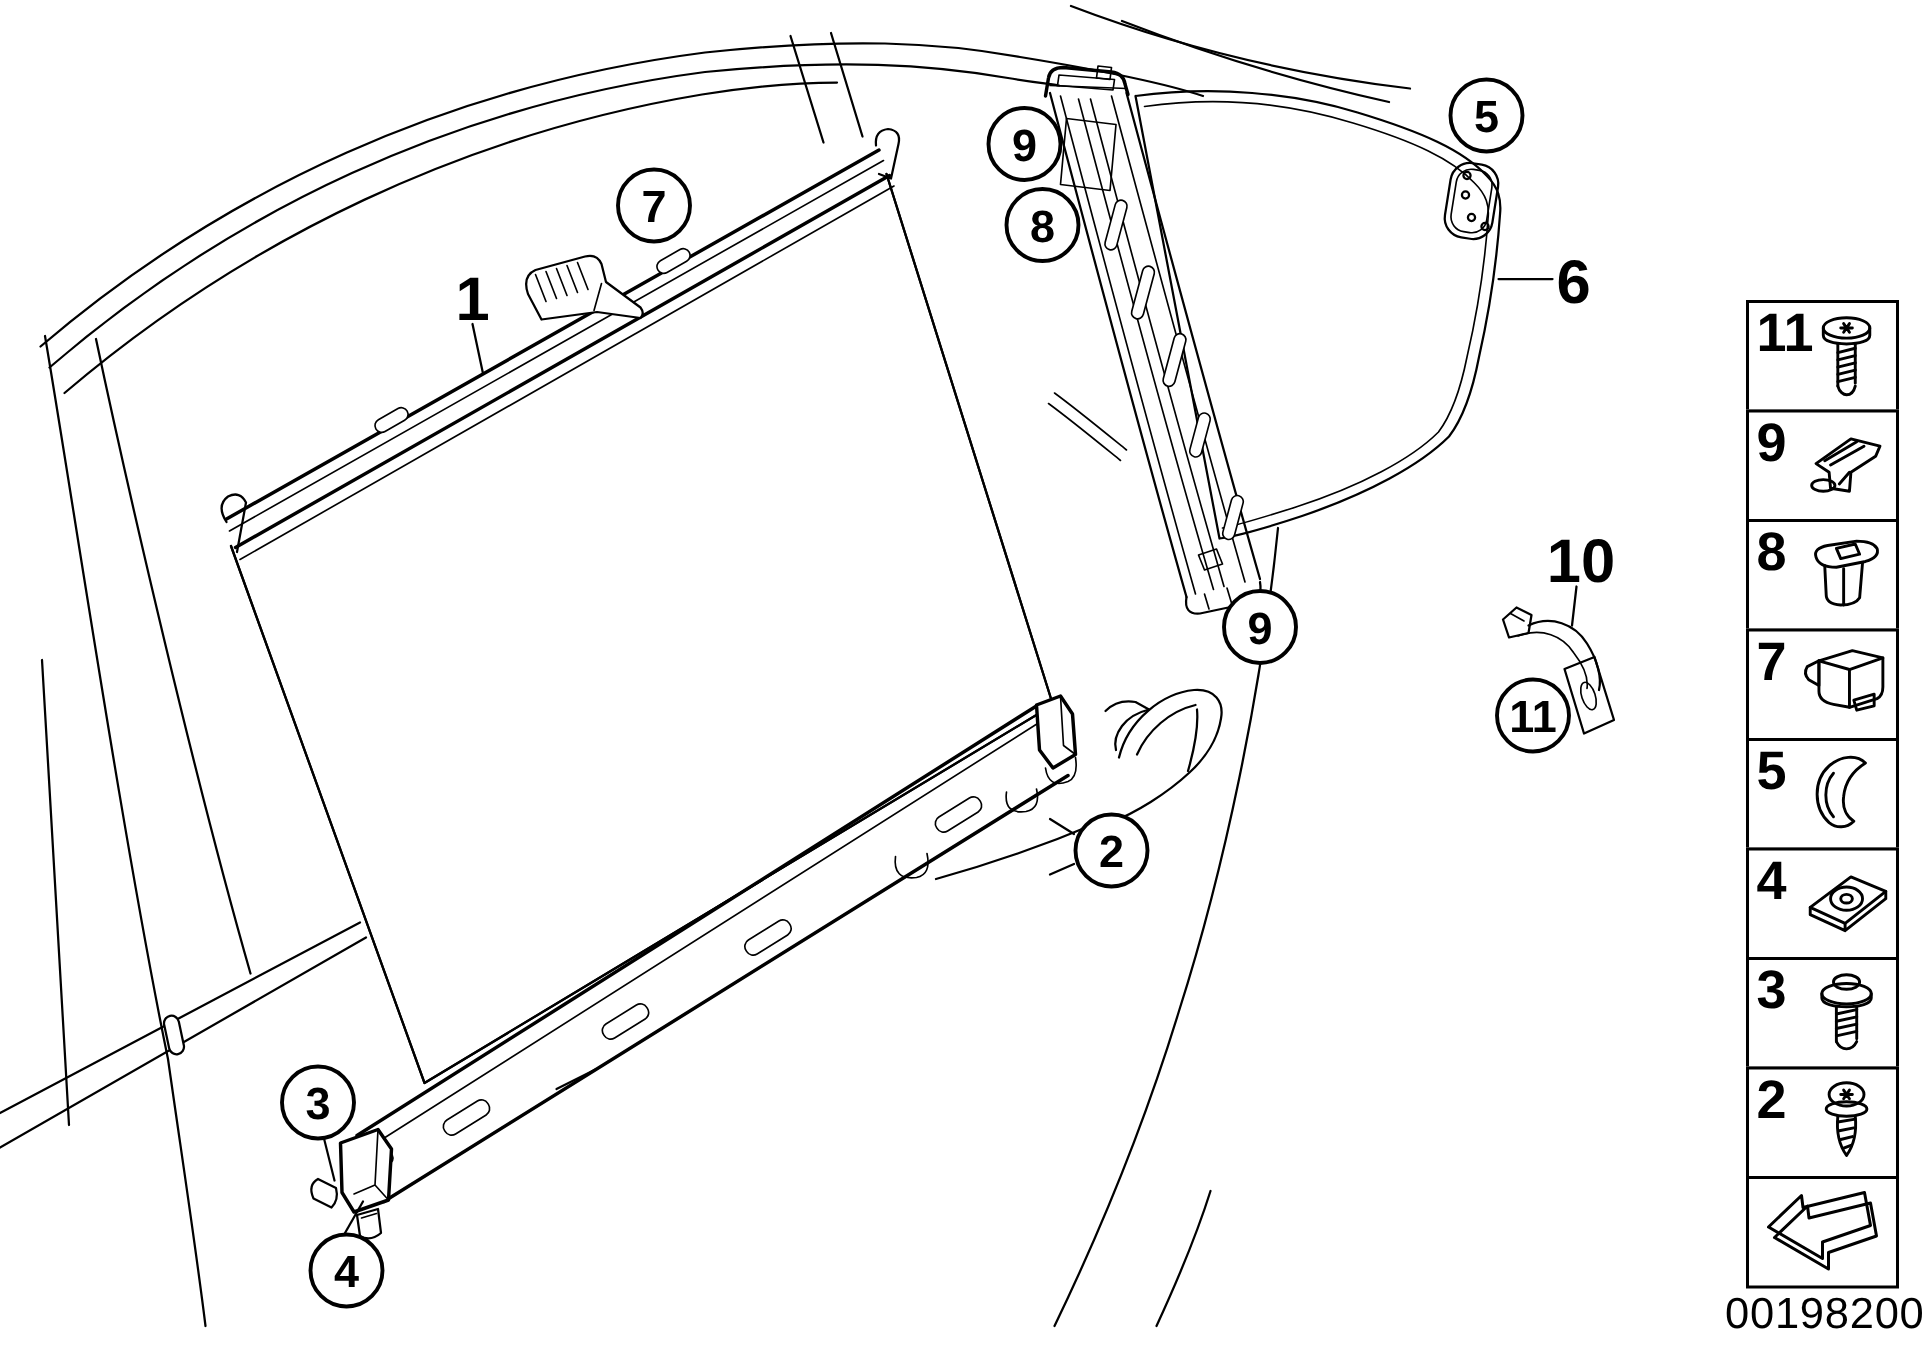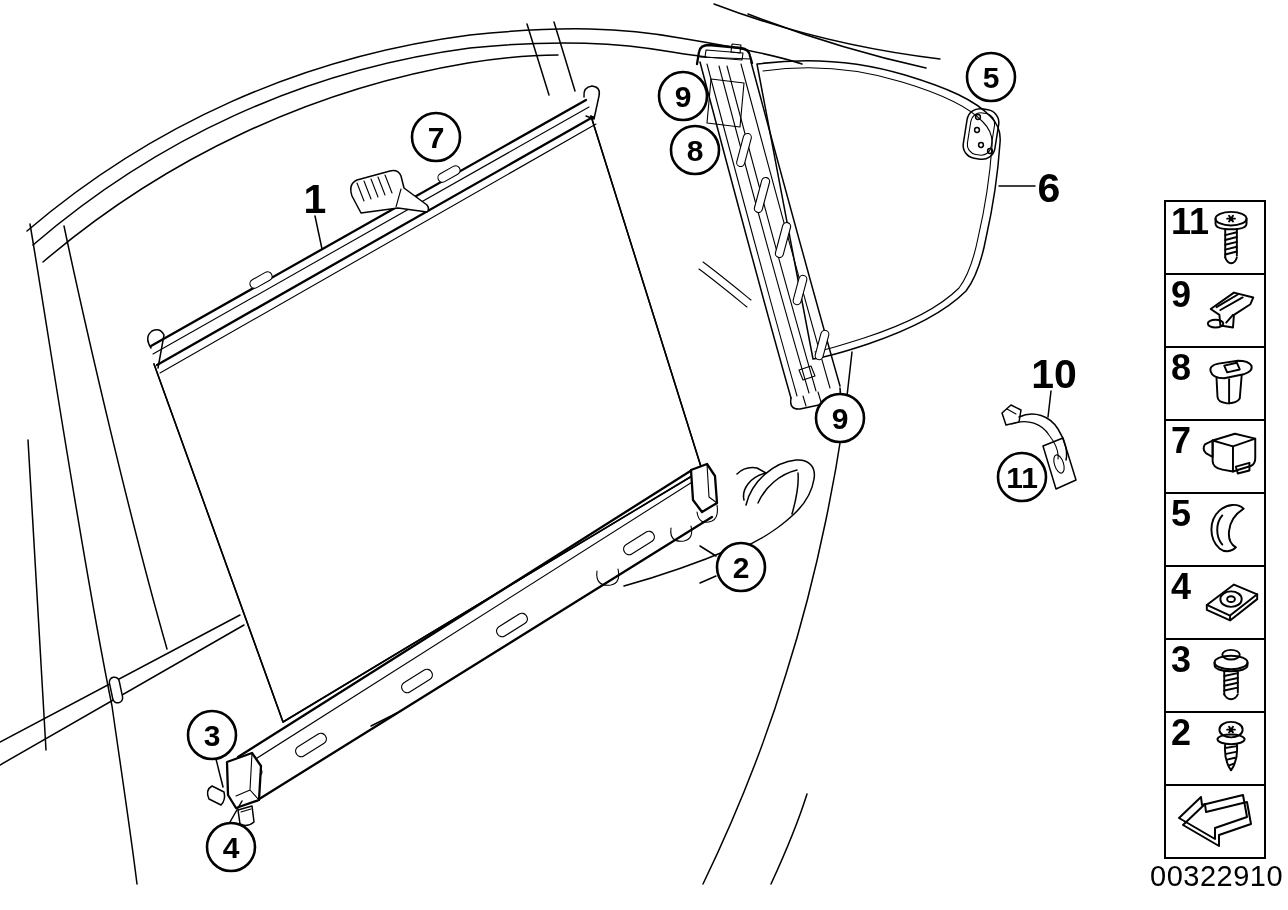--- a/index.html
+++ b/index.html
@@ -300,15 +300,15 @@
     </div>
 
     <div class="cell">
       <svg width="90" height="66" viewBox="0 0 90 66" style="position:absolute;left:5px;top:2px;">
         <path d="M12,37 L34,16 L35,24 L76,14 L80,36 L48,47 L48,58 Z" fill="#000" stroke="none"></path>
         <path d="M8,30 L30,9 L31,17 L72,7 L76,29 L44,40 L44,51 Z" fill="#fff" stroke="#000" stroke-width="2.4"></path>
       </svg>
     </div>
   </div>
 
-  <div class="partno">00322910</div>
+  <div class="partno">00198200</div>
 
 </div>
 
 </body></html>

